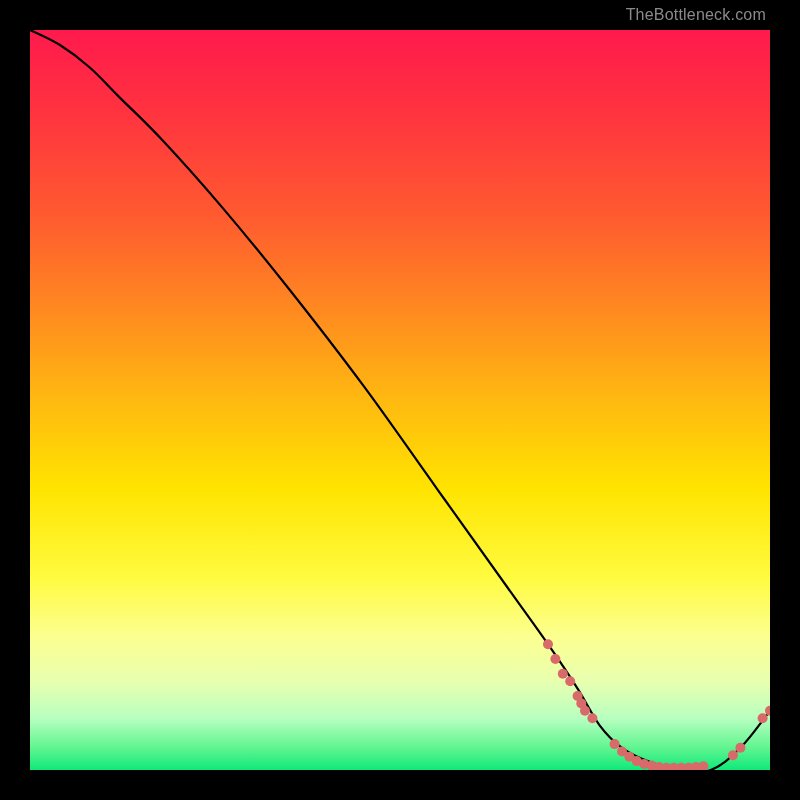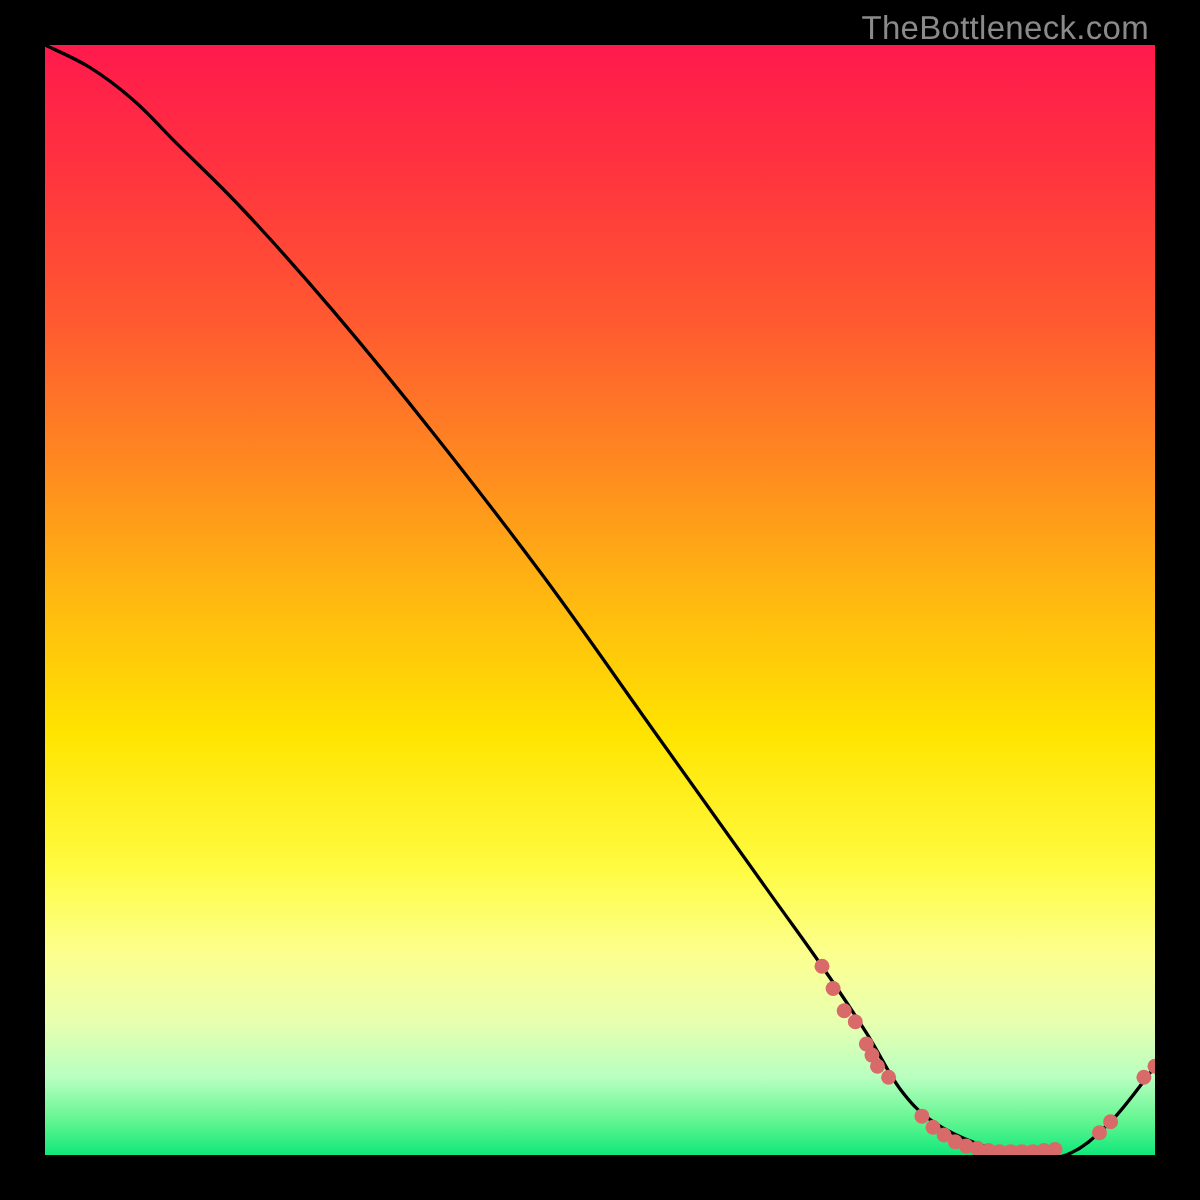--- a/index.html
+++ b/index.html
@@ -28,21 +28,21 @@
       #e8ffb0 88%,
       #b8ffc0 93%,
       #60f590 97%,
       #10e87a 100%);
   }
   .watermark {
     position: absolute;
     top: 6px;
     right: 34px;
     font-family: Arial, Helvetica, sans-serif;
-    font-size: 22px;
+    font-size: 16px;
     color: #8a8a8a;
     letter-spacing: 0.2px;
   }
   svg.curve {
     position: absolute;
     left: 0; top: 0;
     width: 740px; height: 740px;
   }
 </style>
 </head>

